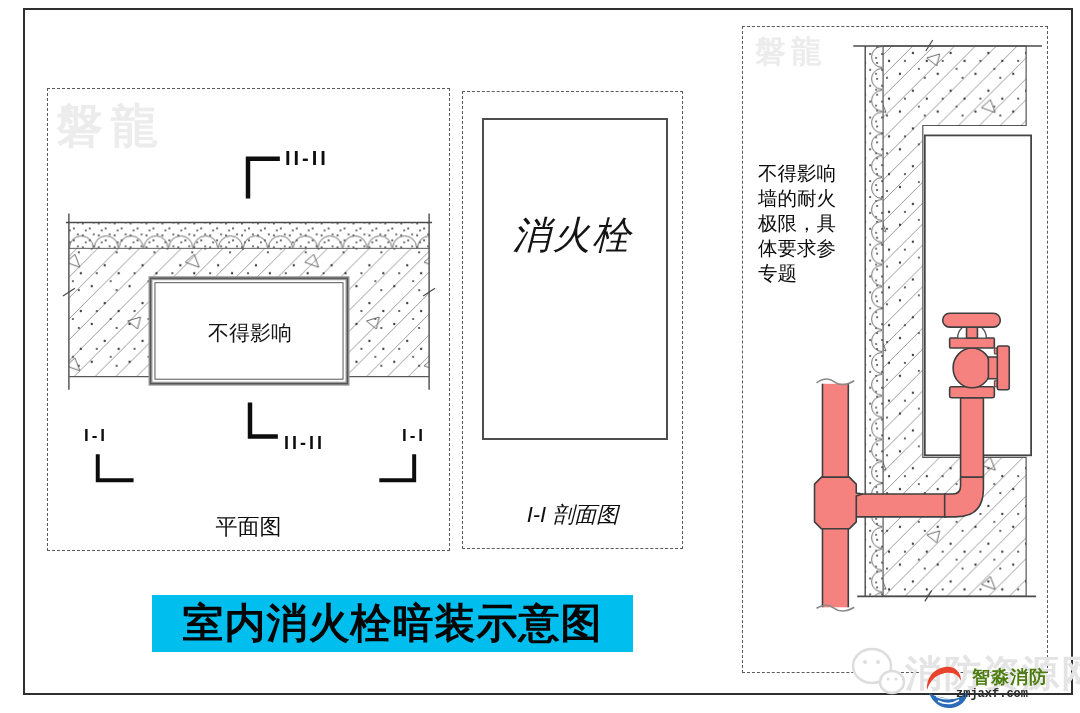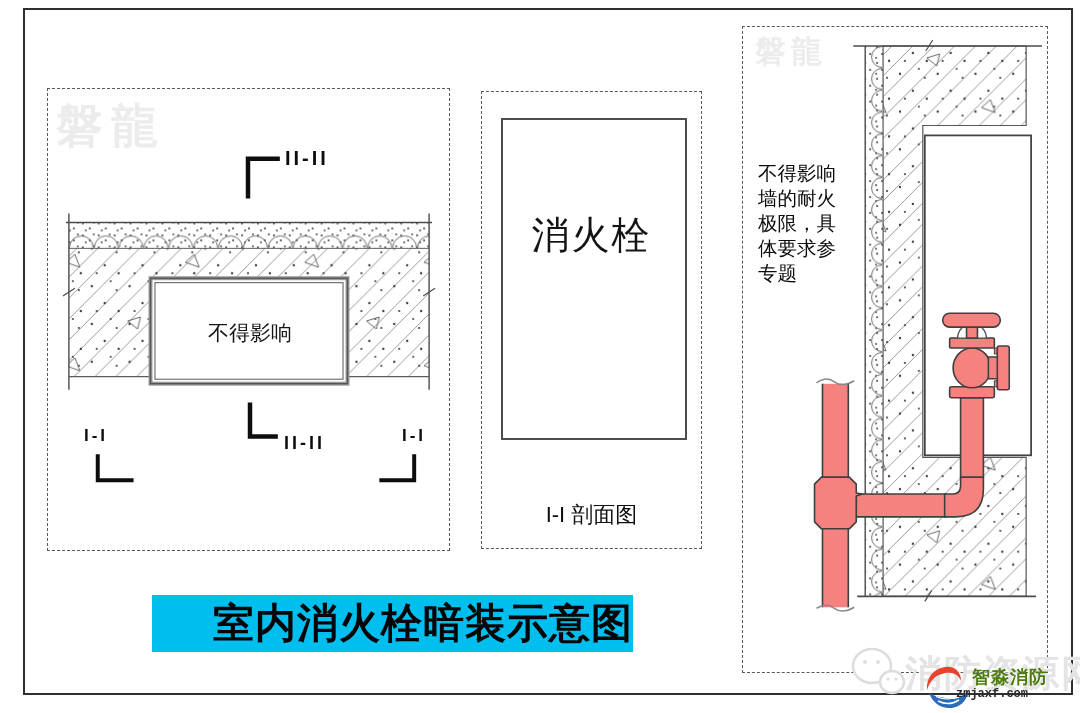--- a/index.html
+++ b/index.html
@@ -8,40 +8,40 @@
     --watermark:#ECECEC;
   }
   *{margin:0;padding:0;box-sizing:border-box;}
   html,body{width:1080px;height:713px;background:#fff;overflow:hidden;
     font-family:"Liberation Sans","DejaVu Sans",sans-serif;color:#111;}
   .stage{position:absolute;left:0;top:0;width:1080px;height:713px;background:#fff;}
   .frame{position:absolute;left:23px;top:8px;width:1050px;height:687px;
     border:2px solid #2f2f2f;}
   .panel{position:absolute;border:1.5px dashed #5a5a5a;background:transparent;}
   .panel-left{left:47px;top:88px;width:403px;height:463px;}
-  .panel-mid{left:481px;top:91px;width:221px;height:458px;}
+  .panel-mid{left:462px;top:91px;width:221px;height:458px;font-style:italic;}
   .panel-right{left:742px;top:26px;width:306px;height:647px;}
   .abs{position:absolute;}
   .svgfill{position:absolute;left:0;top:0;width:100%;height:100%;}
   .wm{position:absolute;color:var(--watermark);font-weight:bold;letter-spacing:8px;
     white-space:nowrap;user-select:none;}
   .wm-left{left:8px;top:6px;font-size:47px;}
   .wm-right{left:12px;top:4px;font-size:31px;letter-spacing:5px;}
   .marker-label{position:absolute;font-weight:bold;letter-spacing:3px;color:#0d0d0d;}
   .caption{position:absolute;text-align:center;font-size:22px;color:#0d0d0d;}
   .boxlabel{position:absolute;left:103px;top:191px;width:198px;height:105px;
     display:flex;align-items:center;justify-content:center;font-size:21px;color:#161616;}
   .cab-line1{position:absolute;left:0;top:118px;width:100%;text-align:center;
     font-size:38px;color:#141414;letter-spacing:2px;}
   .cab-line2{position:absolute;left:0;top:222px;width:100%;text-align:center;
     font-size:29px;color:#141414;}
   .inner-box{position:absolute;left:19px;top:26px;width:186px;height:322px;
     border:2px solid #4d4d4d;background:#fff;}
   .title-bar{position:absolute;left:152px;top:595px;width:481px;height:57px;
-    background:var(--title-bg);display:flex;align-items:center;justify-content:flex-end;}
+    background:var(--title-bg);display:flex;align-items:center;justify-content:center;}
   .title-bar span{font-size:41px;font-weight:bold;color:#050505;letter-spacing:1px;}
   .note{position:absolute;left:15px;top:134px;width:110px;font-size:19.5px;
     line-height:25px;font-weight:500;color:#0c0c0c;}
   .sitewm{position:absolute;left:905px;top:649px;font-size:37px;font-weight:bold;
     color:#E4E4E4;letter-spacing:2px;white-space:nowrap;}
   .logo{position:absolute;left:924px;top:664px;width:150px;height:48px;}
   .logo-name{position:absolute;left:48px;top:1px;font-size:18px;font-weight:bold;
     color:#4d7c0f;letter-spacing:1px;}
   .logo-url{position:absolute;left:32px;top:23px;font-size:12px;font-weight:bold;
     color:#2b2b2b;font-family:"Liberation Mono","DejaVu Sans Mono",monospace;}
@@ -111,20 +111,21 @@
       <path d="M203,315 L203,349 L231,349" stroke="#0d0d0d" stroke-width="4.5" fill="none"></path>
       <path d="M50,367 L50,393 L86,393" stroke="#0d0d0d" stroke-width="4" fill="none"></path>
       <path d="M333,393 L368,393 L368,367" stroke="#0d0d0d" stroke-width="4" fill="none"></path>
     </svg>
 
     <div class="marker-label" style="left:237px;top:58px;font-size:20px;">II-II</div>
     <div class="boxlabel">不得影响</div>
     <div class="marker-label" style="left:18px;top:337px;width:60px;text-align:center;font-size:17px;">I-I</div>
     <div class="marker-label" style="left:236px;top:344px;font-size:18px;">II-II</div>
     <div class="marker-label" style="left:336px;top:337px;width:60px;text-align:center;font-size:17px;">I-I</div>
+    <div class="caption" style="left:0;top:423px;width:100%;">平面图</div>
   </div>
 
   <div class="panel panel-mid">
     <div class="inner-box"></div>
     <div class="cab-line1">消火栓</div>
     <div class="caption" style="left:0;top:408px;width:100%;">I-I 剖面图</div>
   </div>
 
   <div class="panel panel-right">
     <div class="wm wm-right">磐龍</div>

